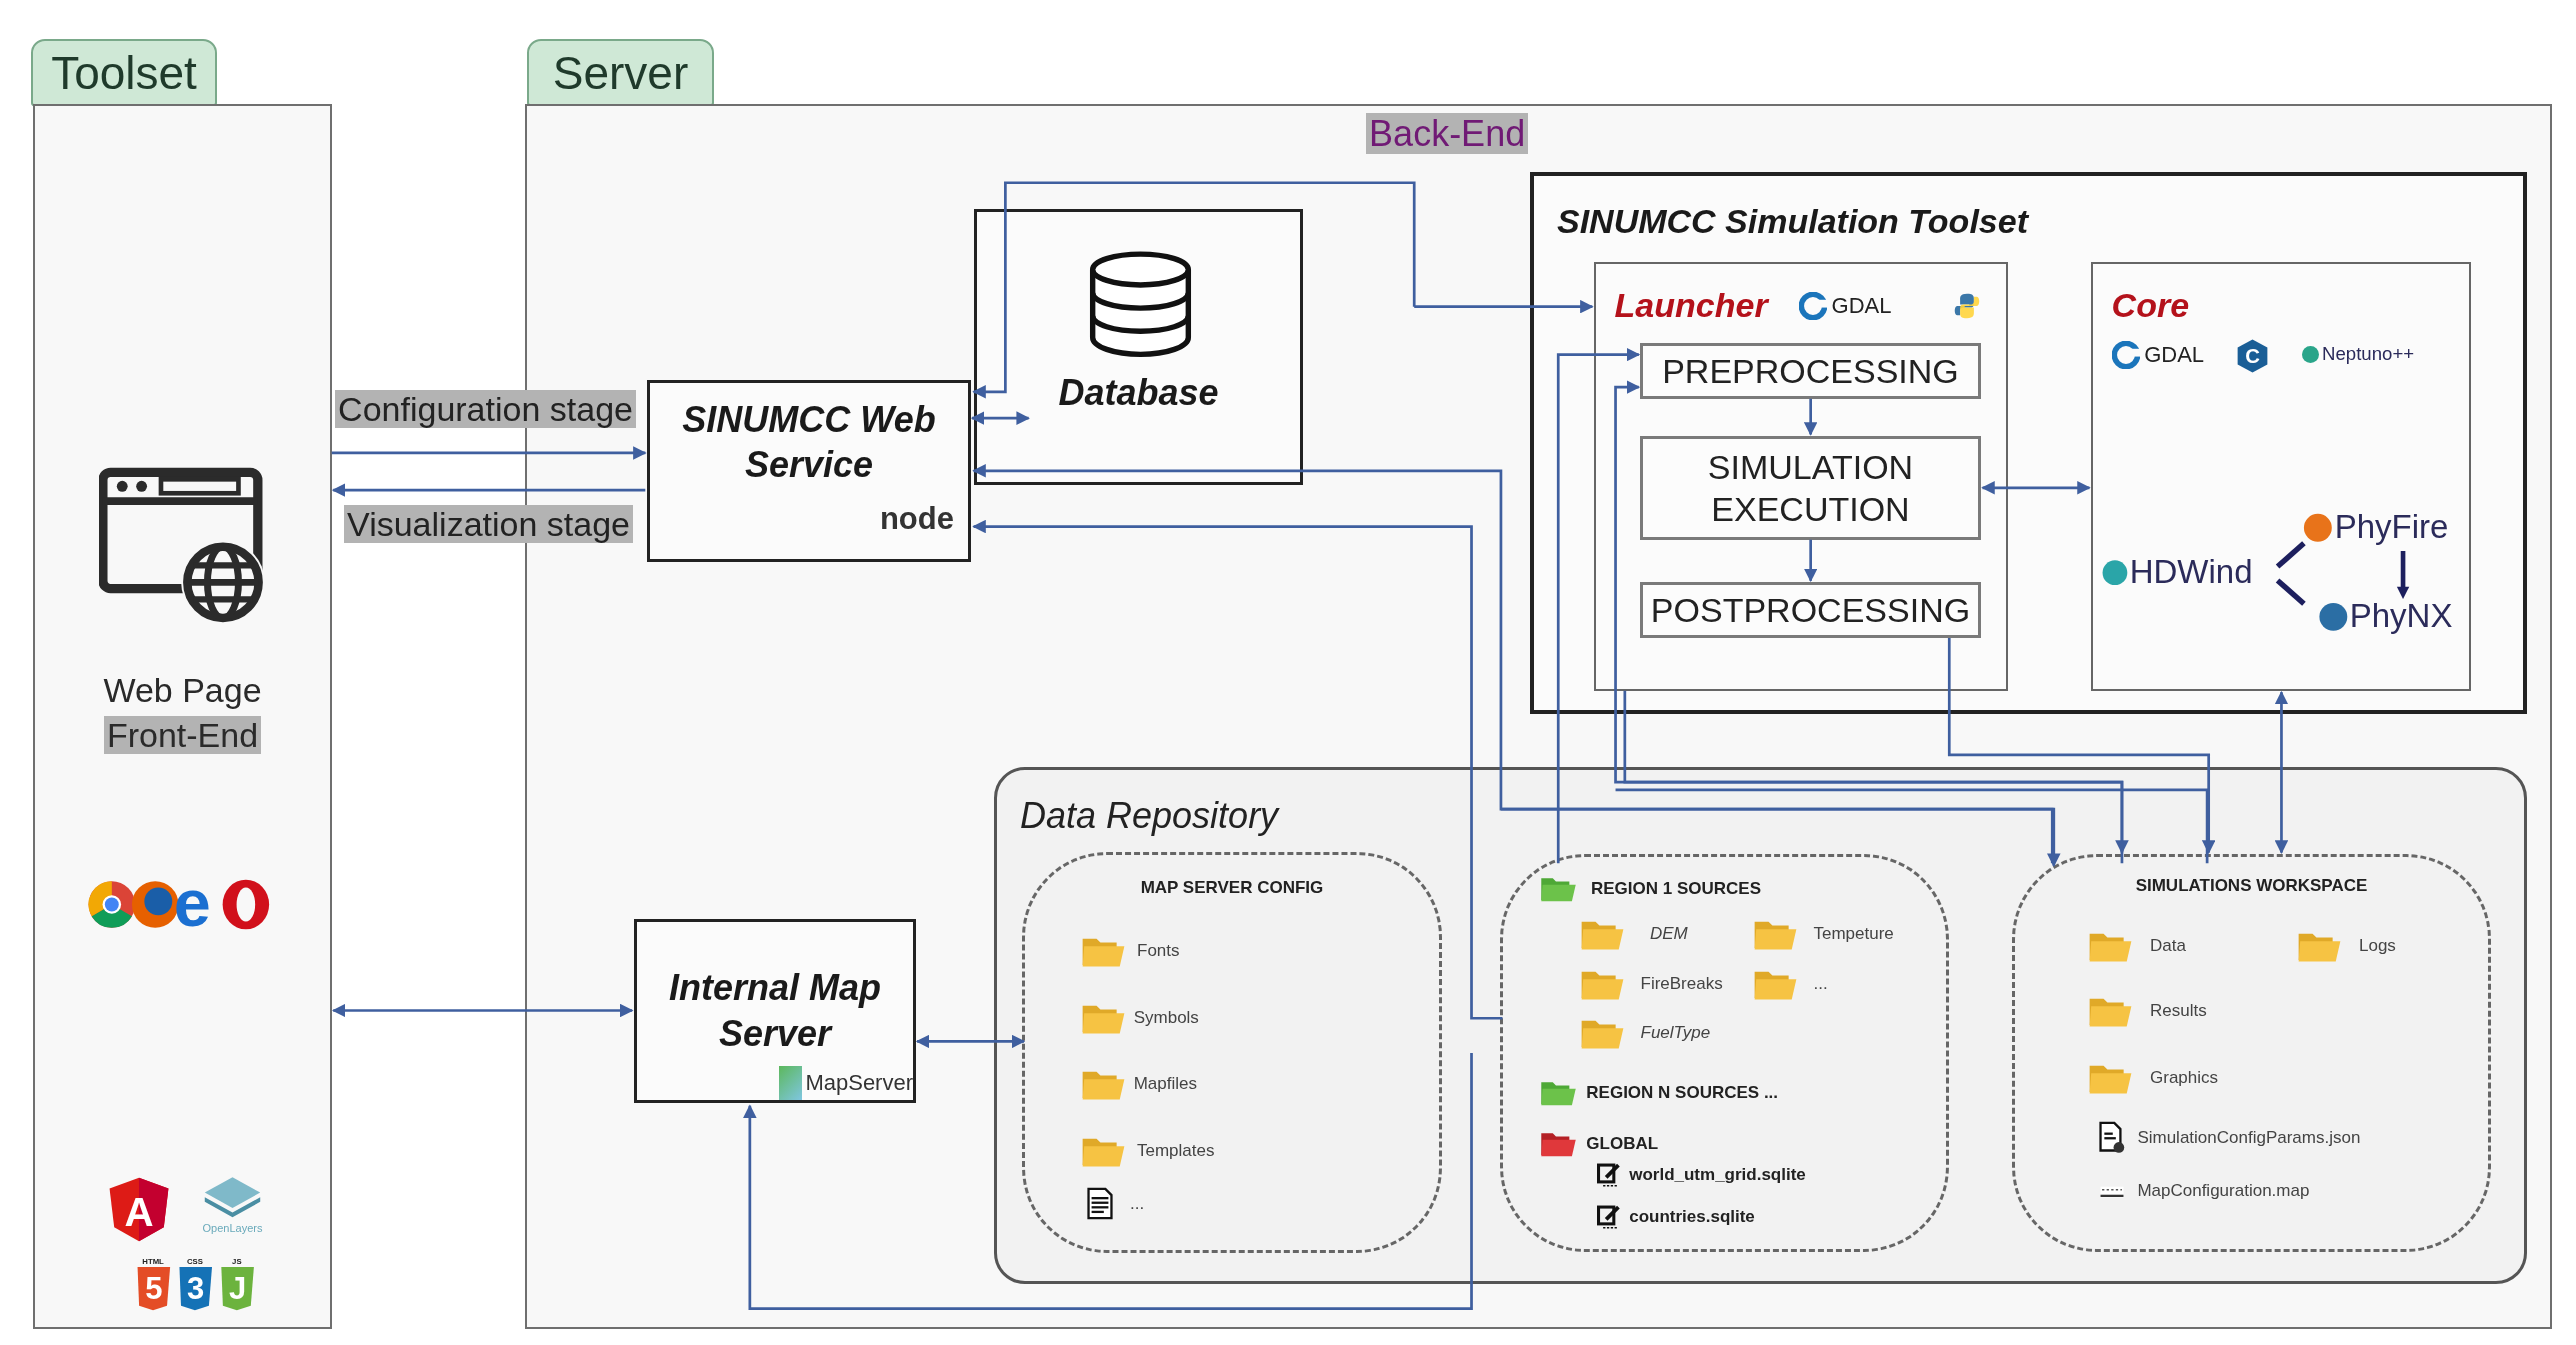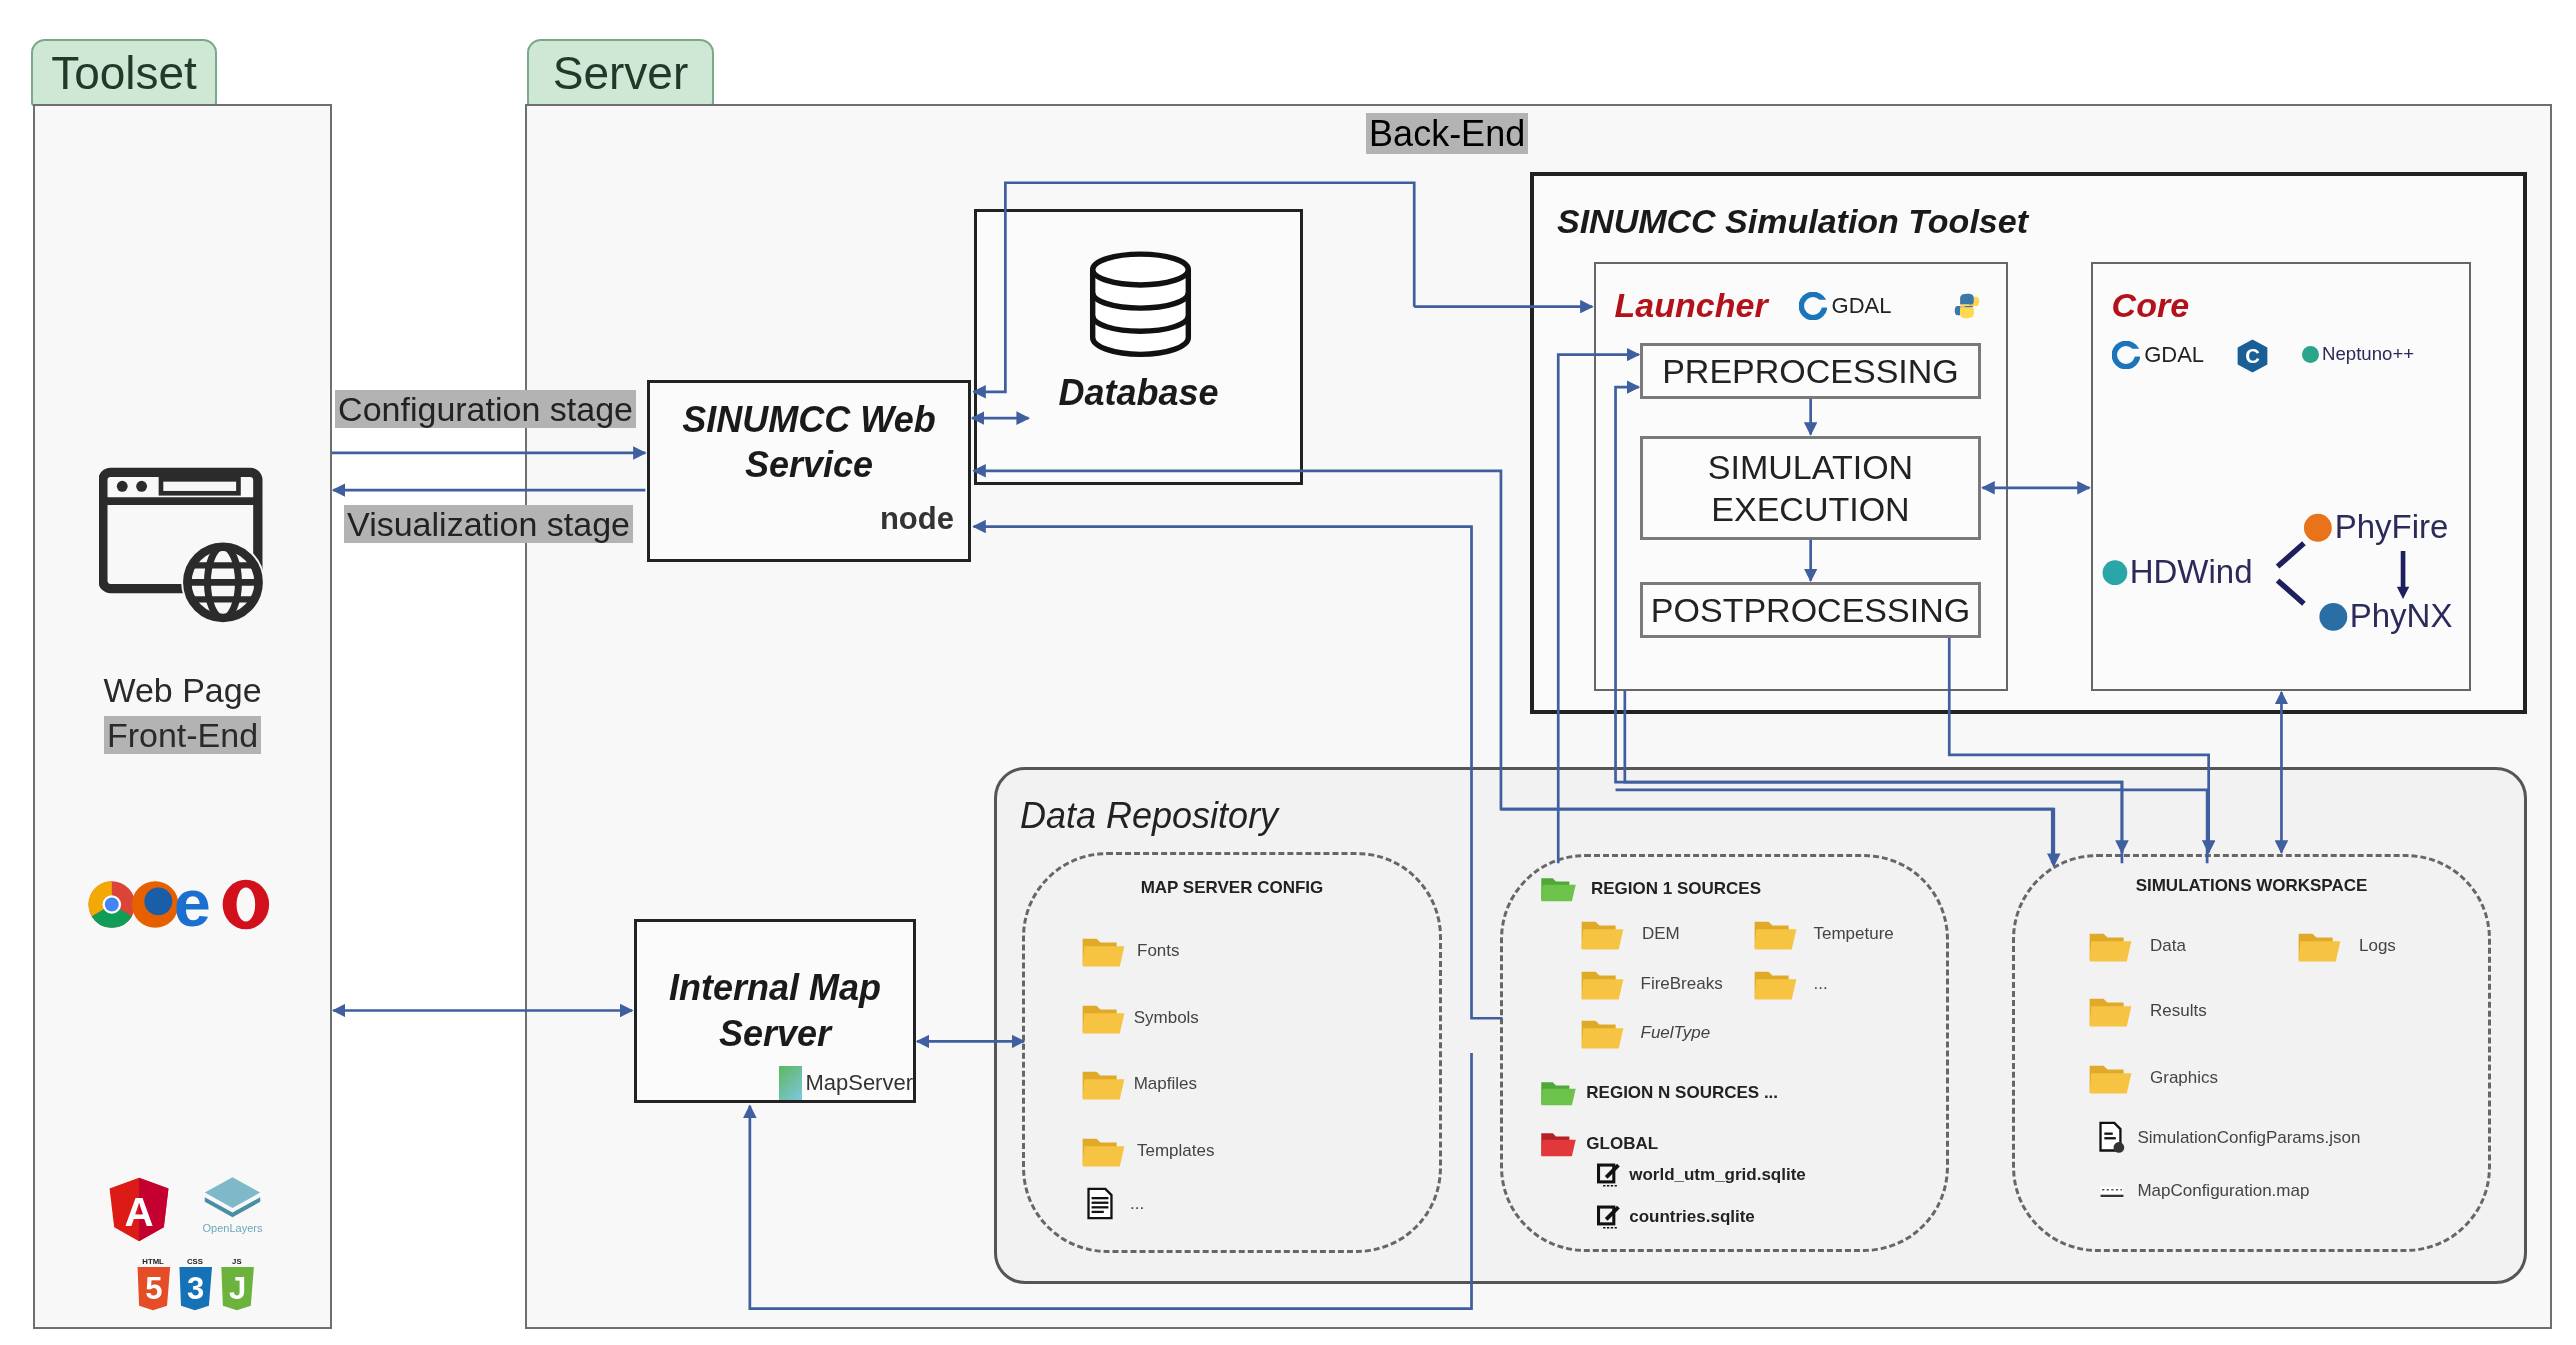--- a/index.html
+++ b/index.html
@@ -94,21 +94,21 @@
     <text x="130" y="10" text-anchor="middle" font-size="10" font-weight="bold" fill="#222" font-family="Liberation Sans, sans-serif">JS</text>
     <polygon points="2,14 44,14 40,64 22,70 4,64" fill="#e44d26"></polygon>
     <text x="23" y="56" text-anchor="middle" font-size="40" font-weight="bold" fill="#fff" font-family="Liberation Sans, sans-serif">5</text>
     <polygon points="56,14 98,14 94,64 76,70 58,64" fill="#1572b6"></polygon>
     <text x="77" y="56" text-anchor="middle" font-size="40" font-weight="bold" fill="#fff" font-family="Liberation Sans, sans-serif">3</text>
     <polygon points="110,14 152,14 148,64 130,70 112,64" fill="#6cb33e"></polygon>
     <text x="131" y="56" text-anchor="middle" font-size="40" font-weight="bold" fill="#fff" font-family="Liberation Sans, sans-serif">J</text>
   </svg>
 </div>
 
-<div class="abs" style="left:1366px;top:113px;font-size:36px;font-family:'Liberation Sans',sans-serif;color:#000000;">
+<div class="abs" style="left:1366px;top:113px;font-size:36px;font-family:'Liberation Sans',sans-serif;color:#701a75;">
   <span class="hl">Back-End</span>
 </div>
 
 <div class="abs" style="left:335px;top:390px;font-size:34px;font-family:'Liberation Sans',sans-serif;color:#222;">
   <span class="hl">Configuration stage</span>
 </div>
 <div class="abs" style="left:344px;top:505px;font-size:34px;font-family:'Liberation Sans',sans-serif;color:#222;">
   <span class="hl">Visualization stage</span>
 </div>
 
@@ -274,21 +274,21 @@
       <path d="M2 6 L20 6 L25 11 L46 11 L46 40 L2 40 Z" fill="#4ea836"></path>
       <path d="M4 16 L56 16 L50 42 L2 42 Z" fill="#6cc24a"></path>
     </svg>
   <span class="sec-title" style="margin-left:14px;">REGION 1 SOURCES</span>
 </div>
 <div class="abs" style="left:1580px;top:917px;display:flex;align-items:center;">
   <svg class="folder" viewBox="0 0 58 44">
       <path d="M2 6 L20 6 L25 11 L46 11 L46 40 L2 40 Z" fill="#e0a928"></path>
       <path d="M4 16 L56 16 L50 42 L2 42 Z" fill="#f6c343"></path>
     </svg>
-  <span class="item-label" style="margin-left:17px;">DEM</span>
+  <span class="item-label" style="margin-left:25px;font-style:italic;">DEM</span>
 </div>
 <div class="abs" style="left:1753px;top:917px;display:flex;align-items:center;">
   <svg class="folder" viewBox="0 0 58 44">
       <path d="M2 6 L20 6 L25 11 L46 11 L46 40 L2 40 Z" fill="#e0a928"></path>
       <path d="M4 16 L56 16 L50 42 L2 42 Z" fill="#f6c343"></path>
     </svg>
   <span class="item-label" style="margin-left:15.5px;">Tempeture</span>
 </div>
 <div class="abs" style="left:1580px;top:967px;display:flex;align-items:center;">
   <svg class="folder" viewBox="0 0 58 44">

